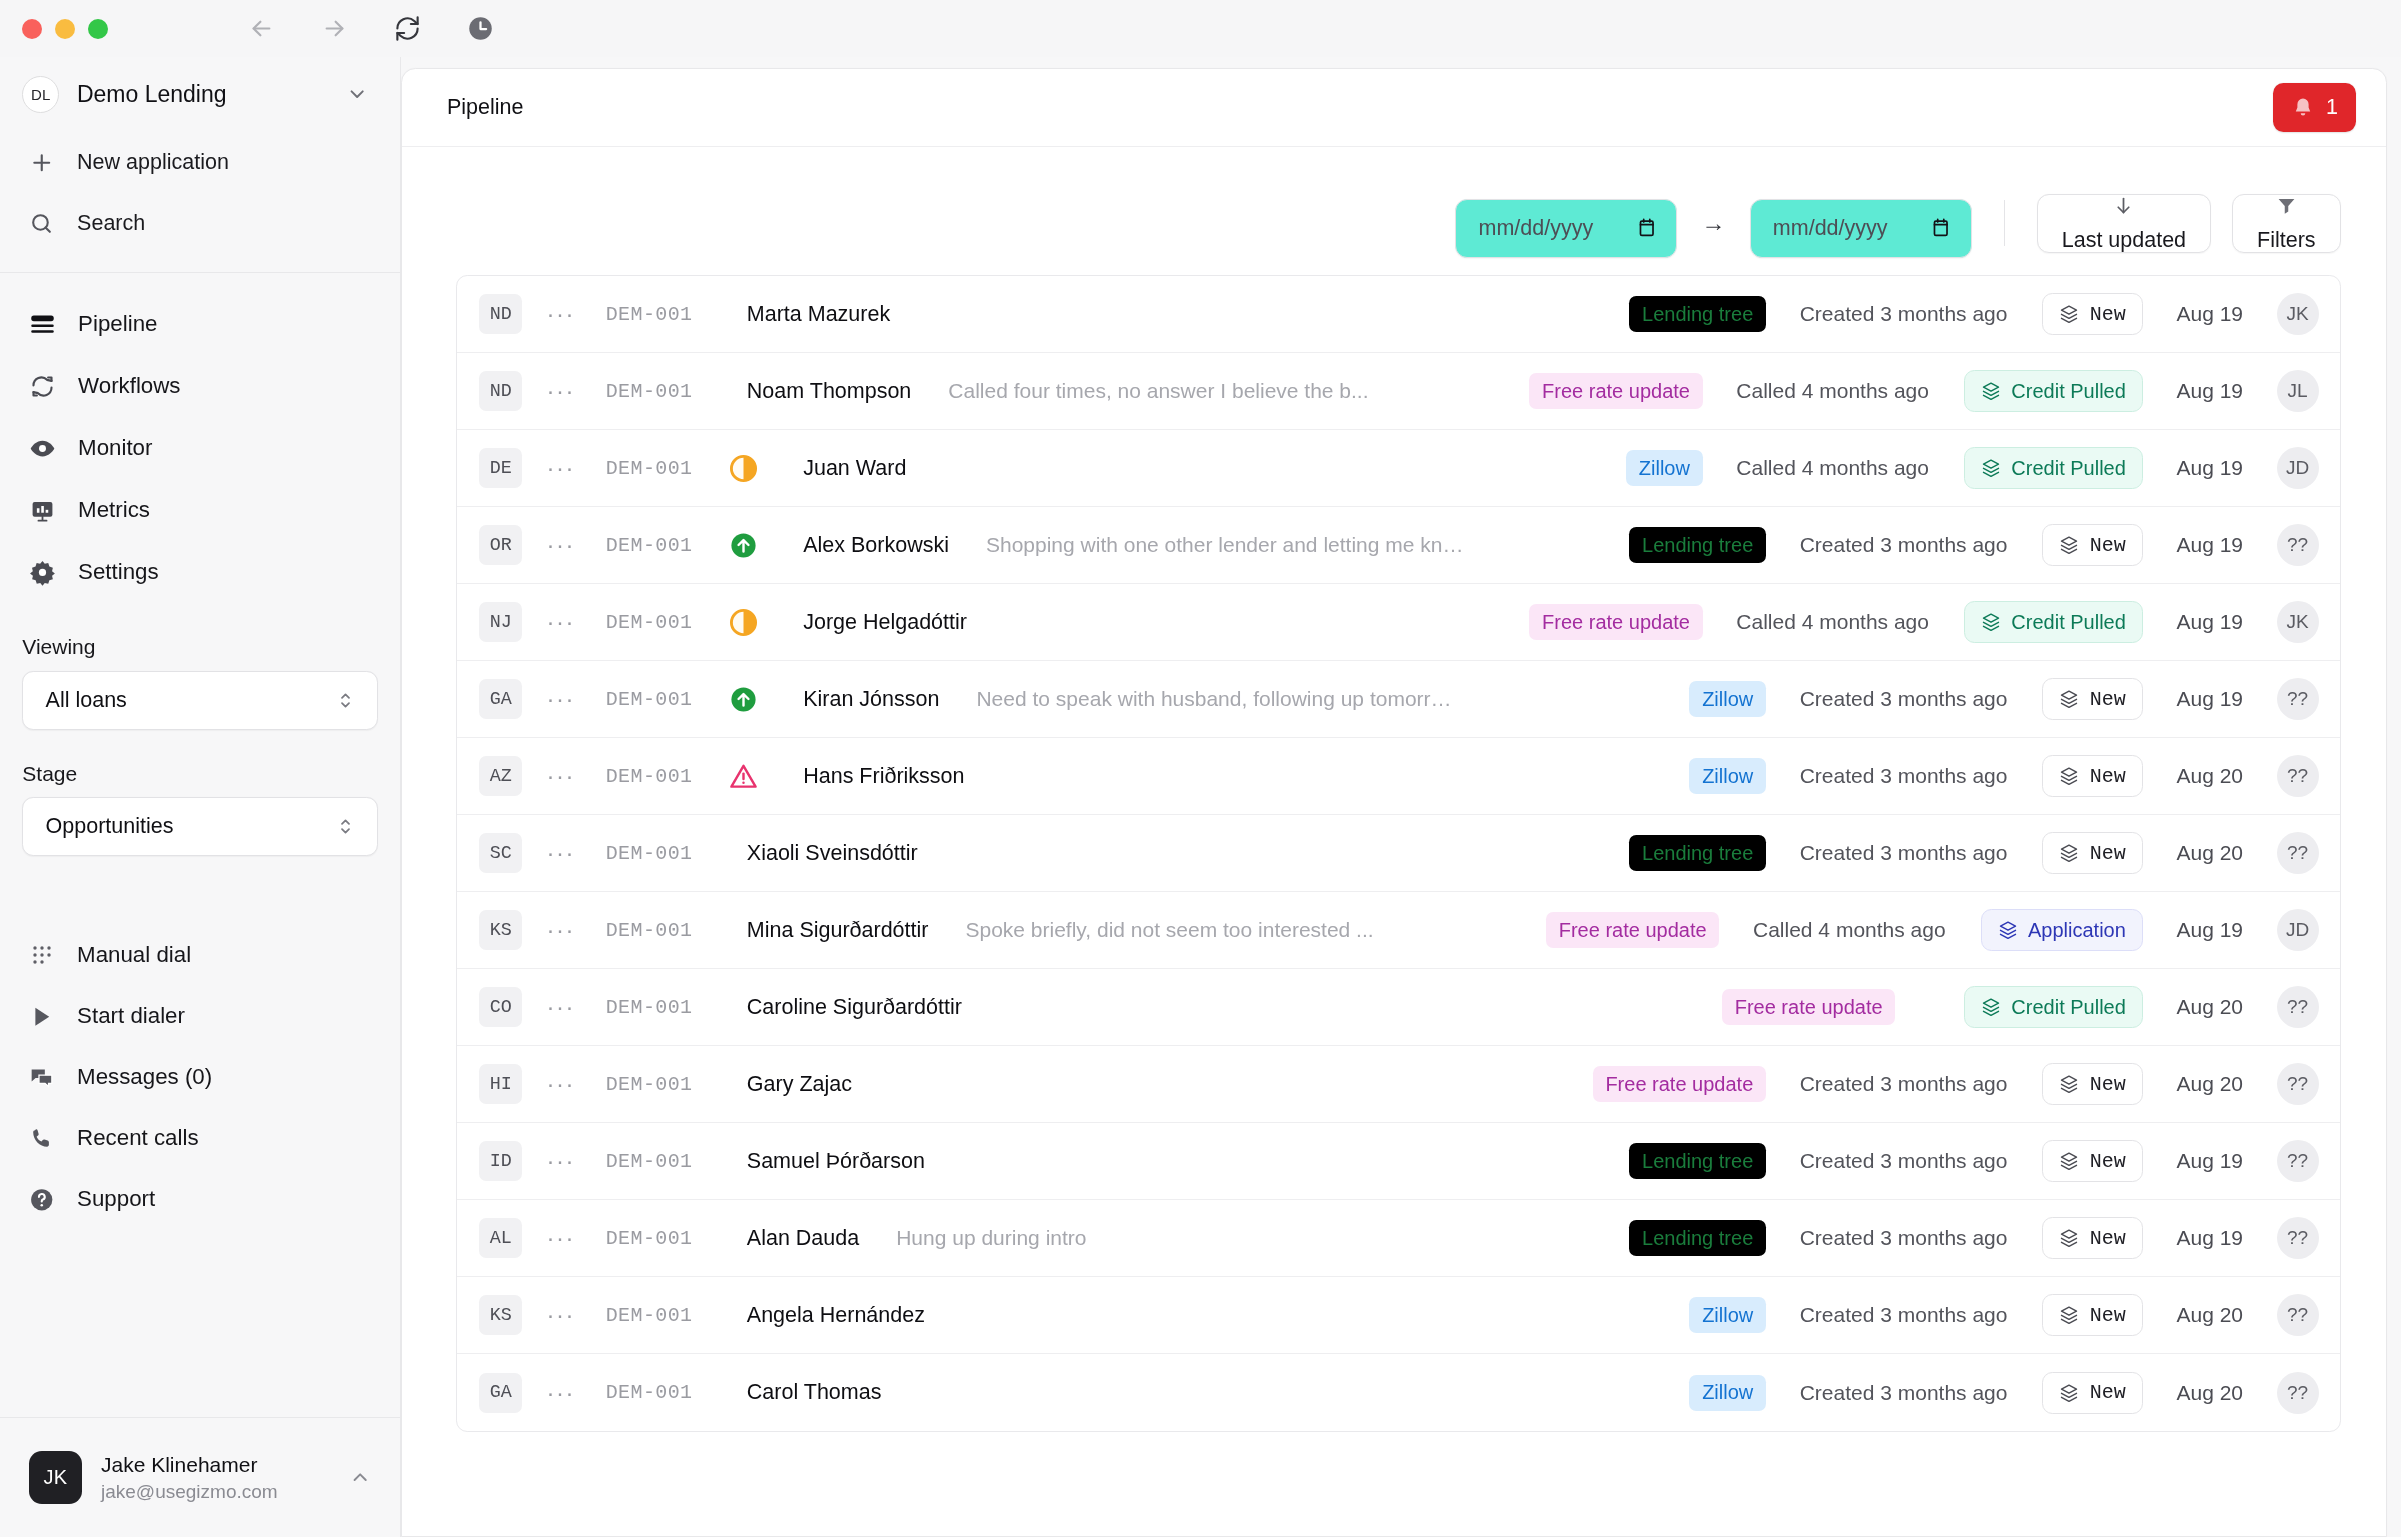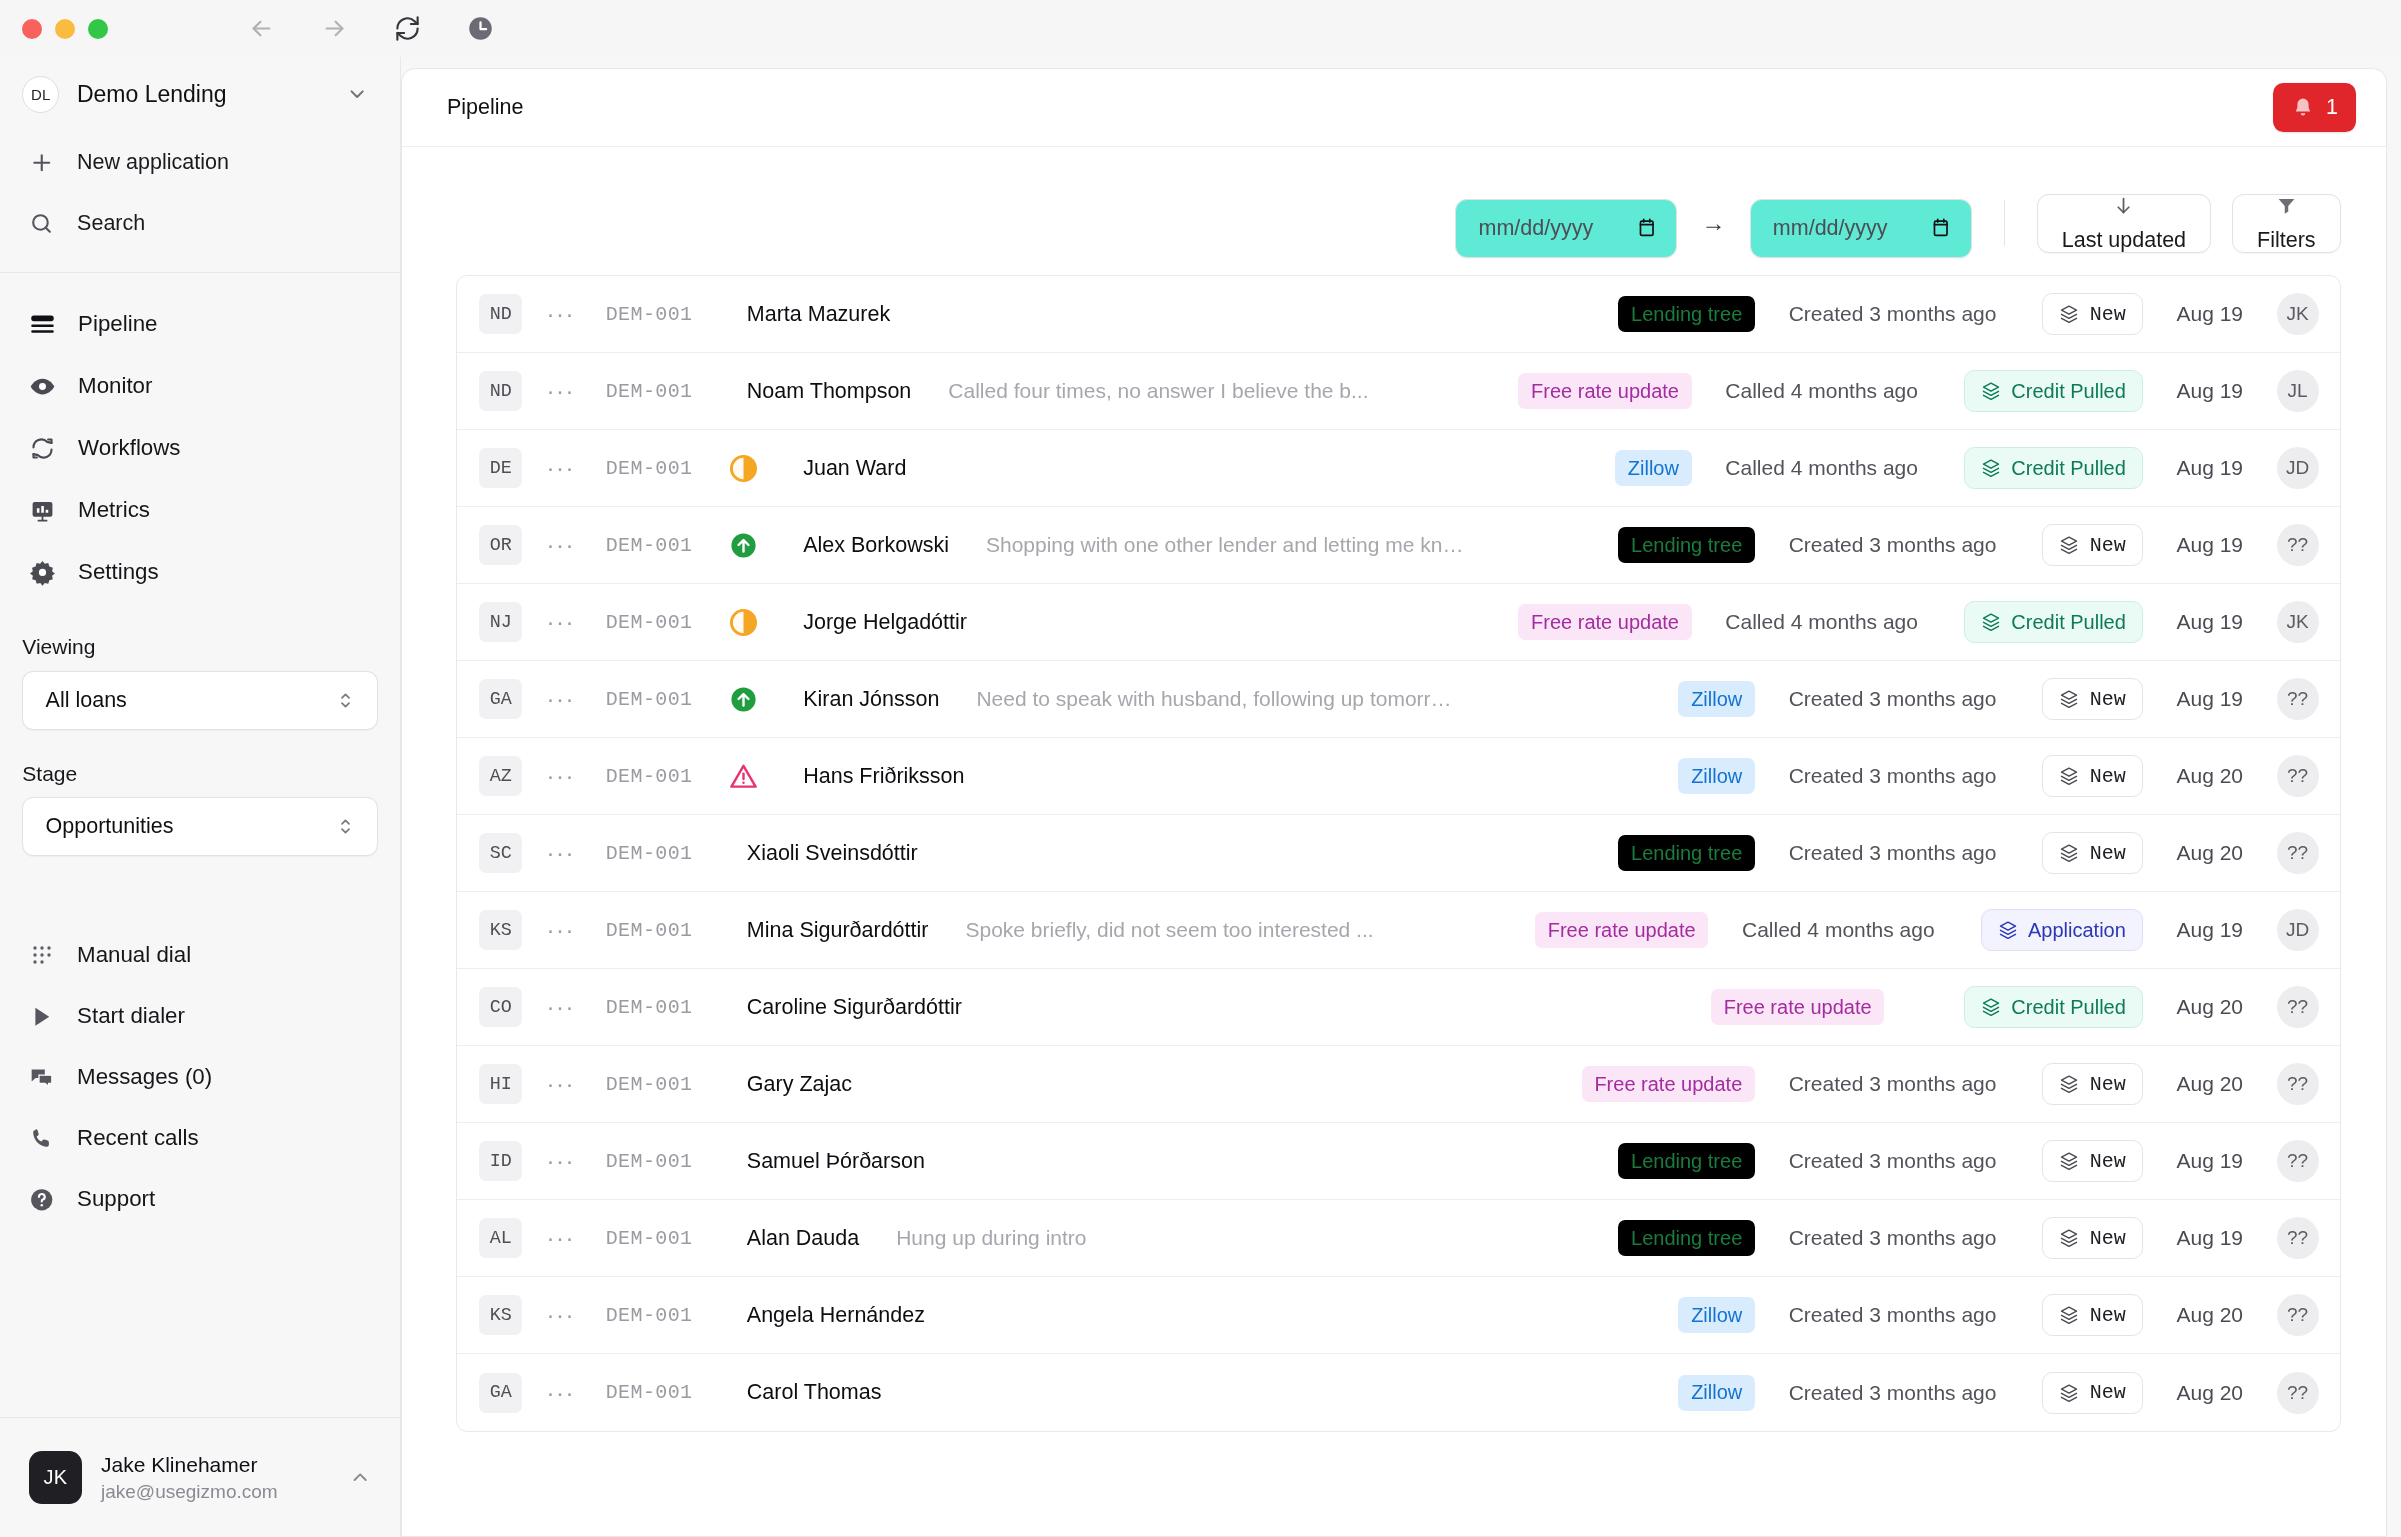--- a/index.html
+++ b/index.html
@@ -215,21 +215,21 @@
   .row-spacer { flex:1 1 auto; min-width: 8px; }
 
   .src-tag {
     font-size: 20px; border-radius: 7.2px;
     padding: 6.4px 12.8px; white-space:nowrap; margin-right: 17.6px;
   }
   .src-lending { background:#000000; color:#1a7d3c; }
   .src-zillow  { background:#d8ecfd; color:#1473d1; }
   .src-rate    { background:#fbe6f7; color:#a32ca0; }
 
-  .activity { font-size: 21px; color:#53545b; white-space:nowrap; margin-right: 30px; }
+  .activity { font-size: 21px; color:#53545b; white-space:nowrap; margin-right: 19px; }
 
   .stage-pill {
     height: 42px; border-radius: 10.4px; display:inline-flex; align-items:center;
     gap: 10.4px; padding: 0 16px; font-size: 20px; white-space:nowrap;
     border: 0.8px solid #e2e2e5; background:#fff; color:#202026;
   }
   .stage-pill .lyr { display:flex; }
   .stage-pill.new { border-color:#e3e3e6; color:#202026;font-family:Liberation Mono, monospace; }
   .stage-pill.credit { background:#eafaf4; border-color:#cceee1; color:#0c7a57; }
   .stage-pill.application { background:#f2f3fd; border-color:#dcdef8; color:#2d36b5; }
@@ -325,37 +325,37 @@
             <svg width="27" height="27" viewBox="0 0 24 24">
                 <rect x="2" y="4" width="20" height="5" rx="2.3" fill="#111115"></rect>
                 <rect x="2" y="12" width="20" height="2.3" rx="1.1" fill="#111115"></rect>
                 <rect x="2" y="17" width="20" height="2.3" rx="1.1" fill="#111115"></rect>
               </svg>
           </span>
           <span>Pipeline</span>
         </div>
         <div class="nav-item">
           <span class="ic">
-            <svg width="27" height="27" viewBox="0 0 24 24">
-                <path d="M12 5C6.8 5 2.7 9.4 1.5 12c1.2 2.6 5.3 7 10.5 7s9.3-4.4 10.5-7C21.3 9.4 17.2 5 12 5z" fill="#4a4b52"></path>
-                <circle cx="12" cy="12" r="3.1" fill="#fff"></circle>
-              </svg>
-          </span>
-          <span>Monitor</span>
-        </div>
-        <div class="nav-item">
-          <span class="ic">
             <svg width="27" height="27" viewBox="0 0 24 24" fill="none" stroke="#4a4b52" stroke-width="1.9" stroke-linecap="round" stroke-linejoin="round">
                 <path d="M20 7V4h-3"></path>
                 <path d="M4 11a7 7 0 0 1 12-4.9L20 7"></path>
                 <path d="M4 17v3h3"></path>
                 <path d="M20 13a7 7 0 0 1-12 4.9L4 17"></path>
               </svg>
           </span>
           <span>Workflows</span>
+        </div>
+        <div class="nav-item">
+          <span class="ic">
+            <svg width="27" height="27" viewBox="0 0 24 24">
+                <path d="M12 5C6.8 5 2.7 9.4 1.5 12c1.2 2.6 5.3 7 10.5 7s9.3-4.4 10.5-7C21.3 9.4 17.2 5 12 5z" fill="#4a4b52"></path>
+                <circle cx="12" cy="12" r="3.1" fill="#fff"></circle>
+              </svg>
+          </span>
+          <span>Monitor</span>
         </div>
         <div class="nav-item">
           <span class="ic">
             <svg width="27" height="27" viewBox="0 0 24 24">
                 <rect x="3.2" y="4.5" width="17.6" height="13" rx="1.8" fill="#4a4b52"></rect>
                 <rect x="7" y="10" width="2.3" height="4" fill="#fff"></rect>
                 <rect x="10.9" y="8" width="2.3" height="6" fill="#fff"></rect>
                 <rect x="14.8" y="11.4" width="2.3" height="2.6" fill="#fff"></rect>
                 <path d="M12 17.5v2.6M8.4 21h7.2" stroke="#4a4b52" stroke-width="1.6" stroke-linecap="round"></path>
               </svg>

